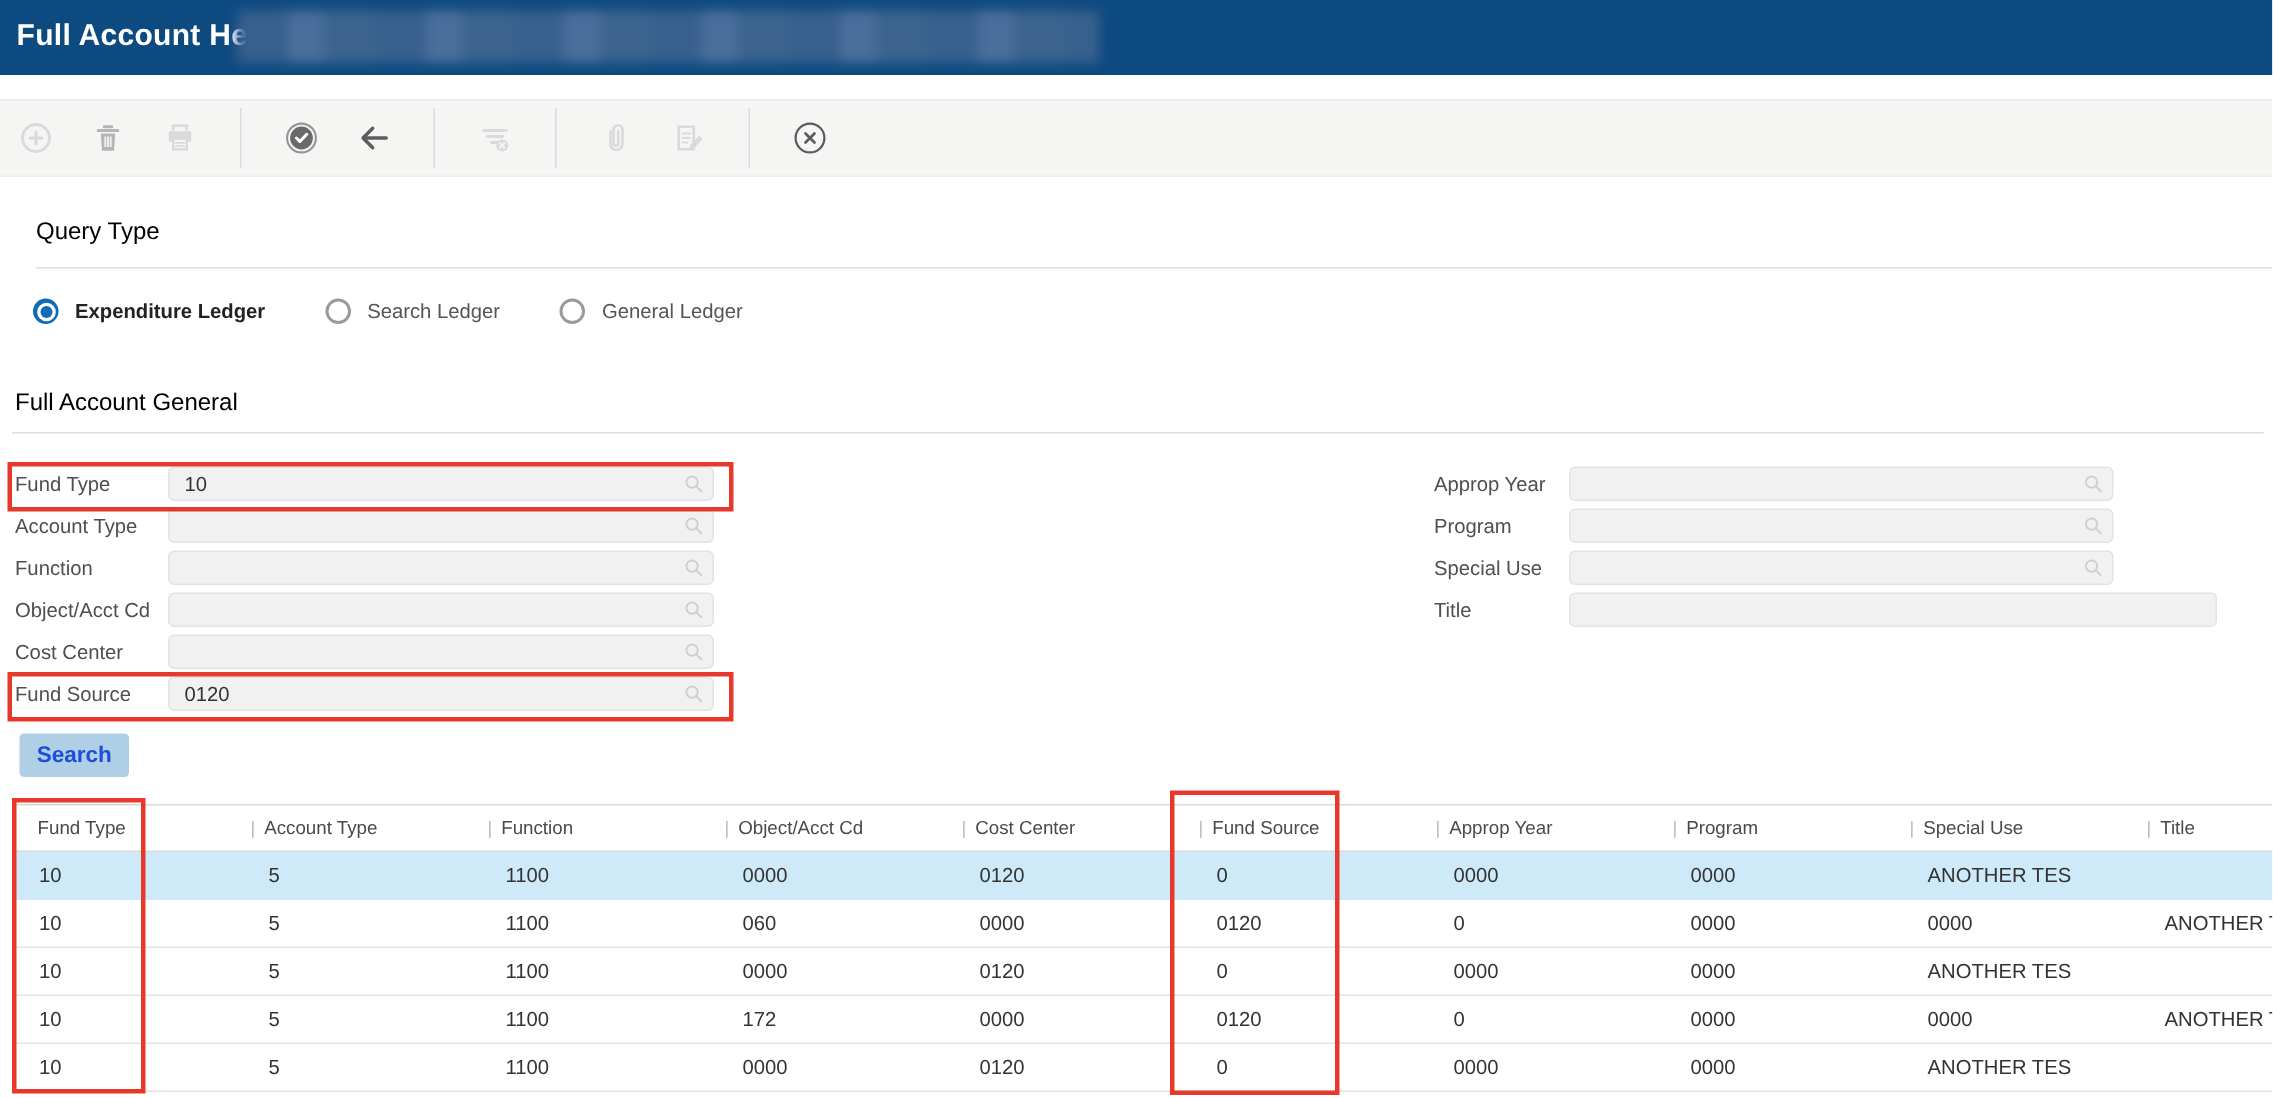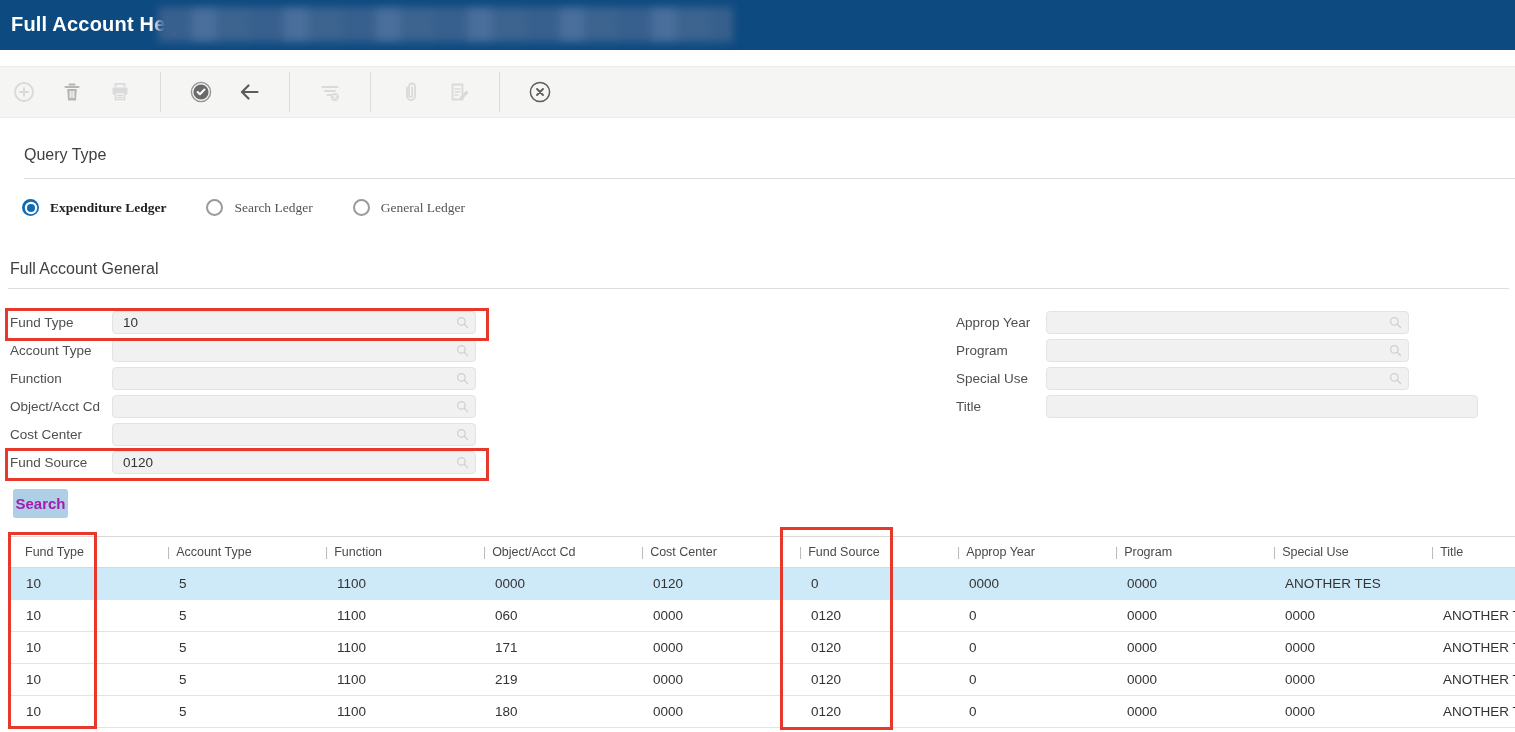--- a/index.html
+++ b/index.html
@@ -21,55 +21,55 @@
     display:flex; align-items:center; }
   .tb-btn { width:30px; height:30px; border:none; background:transparent; display:flex;
     align-items:center; justify-content:center; cursor:pointer; padding:0; }
   .tb-btn svg { width:24px; height:24px; }
   .tb-btn.disabled { color:#dadada; }
   .tb-btn.normal  { color:#b5b5b5; }
   .tb-btn.active  { color:#5c5c5c; }
   .tb-sep { width:1px; height:40px; background:#dcdcdc; }
 
   
-  .section-heading { position:absolute; color:#404040; font-size:16px; }
+  .section-heading { position:absolute; color:#000000; font-size:16px; }
   #qt-heading { left:24px; top:146px; }
   #qt-rule { position:absolute; left:24px; right:0; top:178px; border-top:1px solid #dedede; }
   #fas-heading { left:10px; top:260px; }
   #fas-rule { position:absolute; left:8px; right:6px; top:288px; border-top:1px solid #dedede; }
 
   
   #radio-row { position:absolute; left:22px; top:199px; display:flex; gap:40px; align-items:center; }
   .radio-opt { display:flex; align-items:center; gap:11px; cursor:pointer; }
   .radio-circle { width:17px; height:17px; border-radius:50%; border:2px solid #9a9a9a; background:#fff; position:relative; }
   .radio-opt.sel .radio-circle { border:2px solid #0f6cb4; background:#0f6cb4; }
   .radio-opt.sel .radio-circle::after { content:""; position:absolute; left:2.5px; top:2.5px;
     width:8px; height:8px; border-radius:50%; background:#0f6cb4; box-shadow:0 0 0 2.2px #fff; }
-  .radio-lbl { font-size:13.5px; color:#555;font-family:Liberation Serif, serif; }
+  .radio-lbl { font-size:13.5px; color:#555; }
   .radio-opt.sel .radio-lbl { color:#222; font-weight:bold; }
 
   
   .field-col { position:absolute; }
   #left-fields  { left:10px; top:311px; width:470px; }
   #right-fields { left:956px; top:311px; width:530px; }
   .field-row { height:23px; margin-bottom:5px; display:flex; align-items:center; }
   .field-label { font-size:13.5px; color:#4f4f4f; white-space:nowrap; }
   #left-fields  .field-label { width:102px; }
   #right-fields .field-label { width:90px; }
   .inp-wrap { position:relative; }
   .fld-input { height:23px; background:#f1f1f1; border:1px solid #e3e3e3; border-radius:4px;
     font-family:inherit; font-size:13.5px; color:#333; padding:0 26px 0 10px; outline:none; }
   #left-fields  .fld-input { width:364px; }
   #right-fields .fld-input { width:363px; }
   #right-fields .field-row.no-lookup .fld-input { width:432px; padding-right:10px; }
   .mag { position:absolute; right:6px; top:4px; width:15px; height:15px; color:#cfcfcf; cursor:pointer; }
   .mag svg { width:15px; height:15px; display:block; }
 
-  #search-btn { position:absolute; left:13px; top:489px; width:55px; height:29px;
-    background:#aecfe6; color:#a21caf; border:none; border-radius:3px;
+  #search-btn { position:absolute; left:13px; top:489px; width:73px; height:29px;
+    background:#aecfe6; color:#1d4ed8; border:none; border-radius:3px;
     font-family:inherit; font-size:15px; font-weight:bold; cursor:pointer; }
 
   
   #results { position:absolute; left:8px; top:536px; width:1507px; }
   .t-row { display:grid; grid-template-columns:153px repeat(8,158px) 1fr; height:32px; }
   #t-head { border-top:1px solid #d9d9d9; border-bottom:1px solid #d9d9d9; height:32px; }
   .th-cell { display:flex; align-items:center; font-size:12.5px; color:#4a4a4a;
     padding-left:6px; white-space:nowrap; overflow:hidden; cursor:pointer; }
   .th-cell:first-child { padding-left:17px; }
   .th-bar { color:#b9b9b9; margin-right:6px; font-size:12px; }
@@ -384,45 +384,43 @@
           <div class="td-cell">0120</div>
           <div class="td-cell">0</div>
           <div class="td-cell">0000</div>
           <div class="td-cell">0000</div>
           <div class="td-cell">ANOTHER TES</div>
         </div>
         <div class="t-row">
           <div class="td-cell">10</div>
           <div class="td-cell">5</div>
           <div class="td-cell">1100</div>
-          <div class="td-cell">171</div>
           <div class="td-cell">0000</div>
           <div class="td-cell">0120</div>
           <div class="td-cell">0</div>
           <div class="td-cell">0000</div>
           <div class="td-cell">0000</div>
           <div class="td-cell">ANOTHER TES</div>
         </div>
         <div class="t-row">
           <div class="td-cell">10</div>
           <div class="td-cell">5</div>
           <div class="td-cell">1100</div>
-          <div class="td-cell">219</div>
+          <div class="td-cell">172</div>
           <div class="td-cell">0000</div>
           <div class="td-cell">0120</div>
           <div class="td-cell">0</div>
           <div class="td-cell">0000</div>
           <div class="td-cell">0000</div>
           <div class="td-cell">ANOTHER TES</div>
         </div>
         <div class="t-row">
           <div class="td-cell">10</div>
           <div class="td-cell">5</div>
           <div class="td-cell">1100</div>
-          <div class="td-cell">180</div>
           <div class="td-cell">0000</div>
           <div class="td-cell">0120</div>
           <div class="td-cell">0</div>
           <div class="td-cell">0000</div>
           <div class="td-cell">0000</div>
           <div class="td-cell">ANOTHER TES</div>
         </div>
       </div>
   </div>
 

